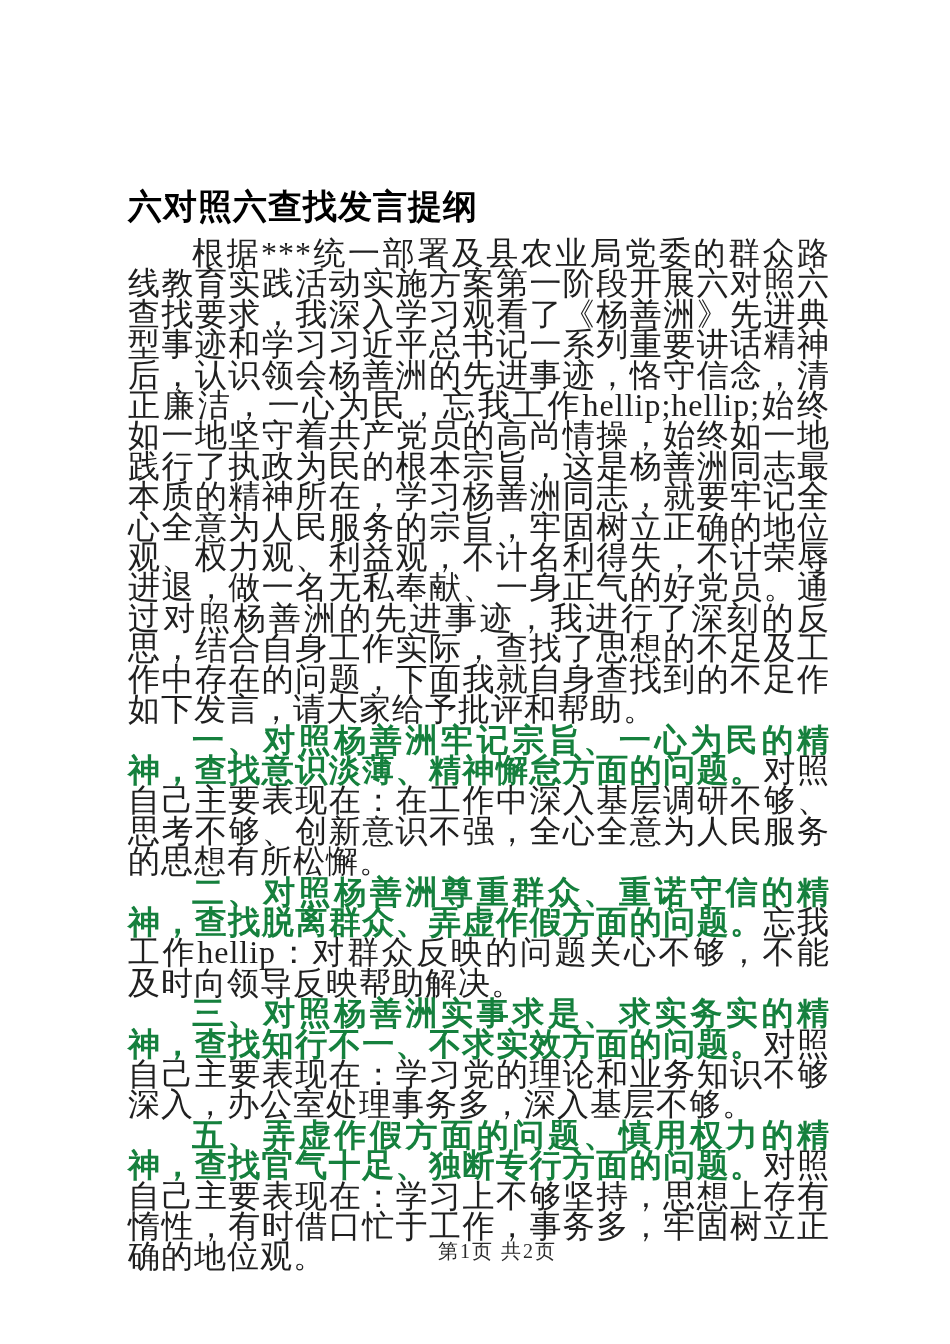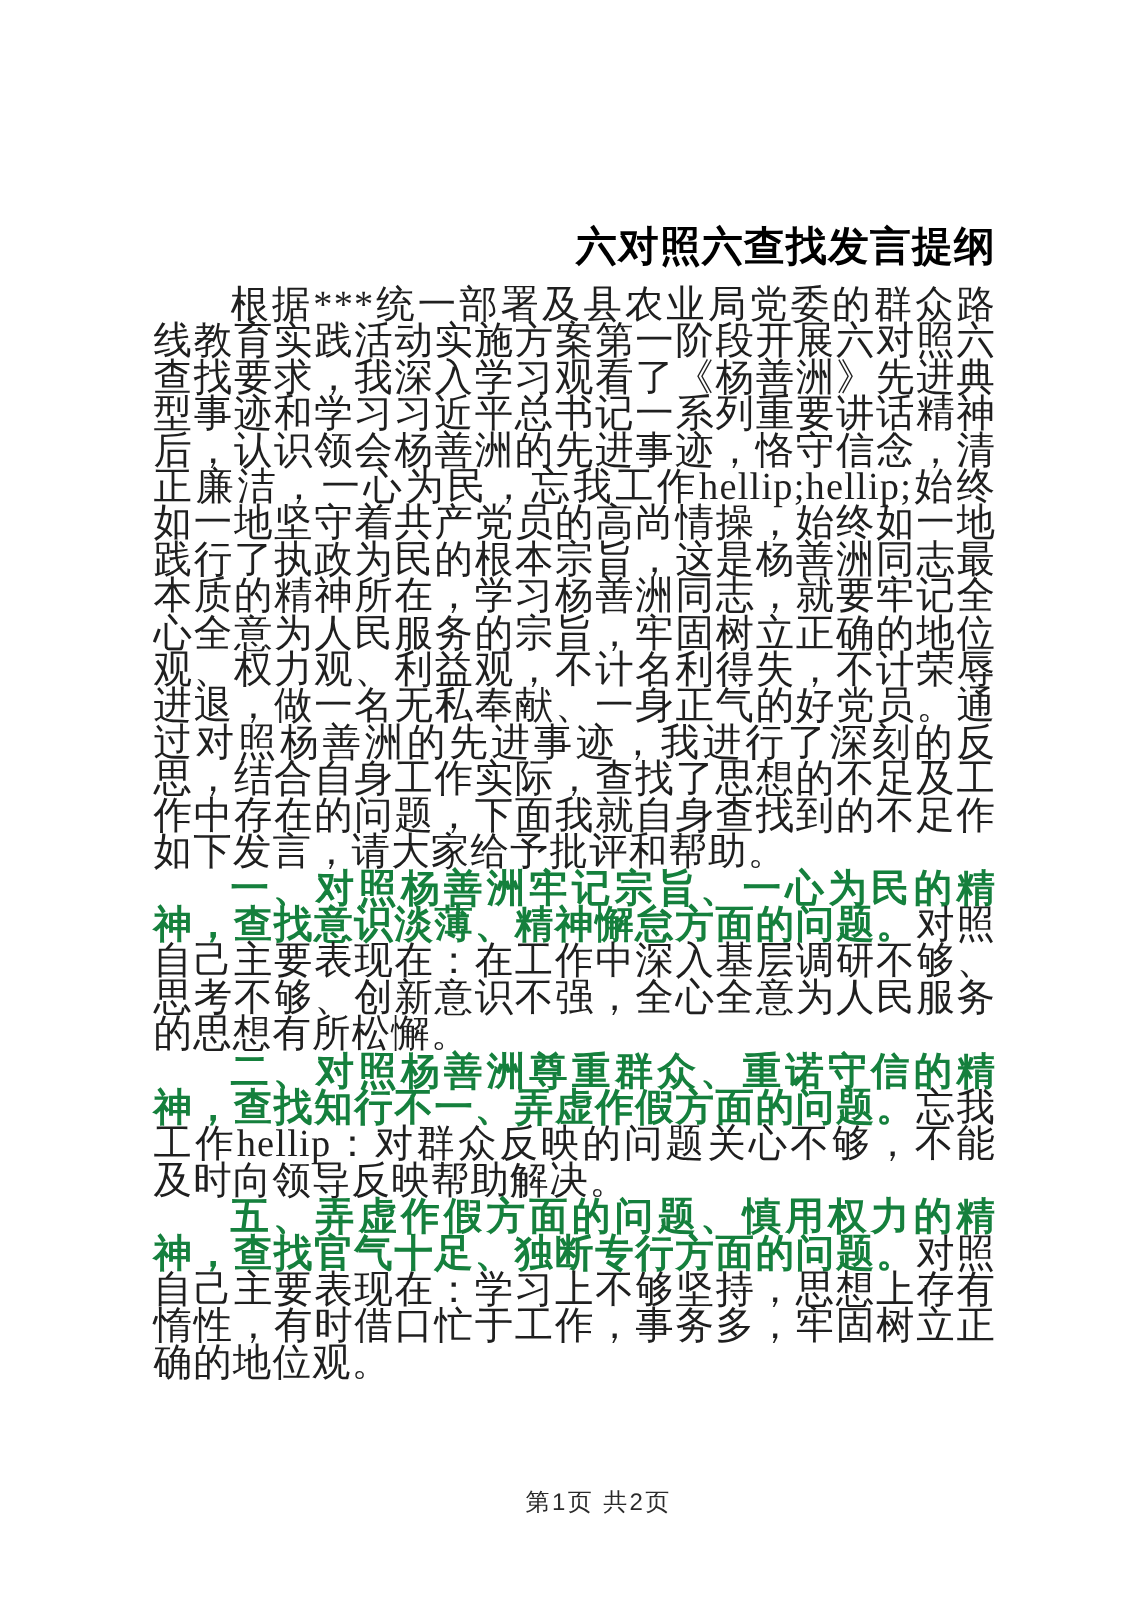--- a/index.html
+++ b/index.html
@@ -20,21 +20,21 @@
     position: absolute;
     left: 128px;
     top: 186px;
     width: 702px;
   }
   .title {
     margin: 0 0 11px 0;
     font-size: 34px;
     line-height: 41px;
     font-weight: 700;
-    text-align: right;
+    text-align: left;
     color: #000000;
     letter-spacing: 1px;
     font-family: "Liberation Serif", serif;
   }
   .para {
     margin: 0;
     font-size: 32px;
     line-height: 30.4px;
     letter-spacing: 1px;
     text-align: justify;
@@ -46,37 +46,38 @@
     color: #15803d;
     font-family: "Liberation Sans", sans-serif;
   }
   .footer {
     position: absolute;
     left: 438px;
     top: 1238px;
     font-size: 20px;
     letter-spacing: 2px;
     color: #2a2a2a;
-    font-family: Liberation Sans, sans-serif;
+    font-family: Liberation Serif, serif;
   }
 </style>
 </head>
 <body>
 
 <div class="page">
   <div class="content">
 
     <h1 class="title">六对照六查找发言提纲</h1>
 
     <p class="para"><span>根据***统一部署及县农业局党委的群众路线教育实践活动实施方案第一阶段开展六对照六查找要求，我深入学习观看了《杨善洲》先进典型事迹和学习习近平总书记一系列重要讲话精神后，认识领会杨善洲的先进事迹，恪守信念，清正廉洁，一心为民，忘我工作hellip;hellip;始终如一地坚守着共产党员的高尚情操，始终如一地践行了执政为民的根本宗旨，这是杨善洲同志最本质的精神所在，学习杨善洲同志，就要牢记全心全意为人民服务的宗旨，牢固树立正确的地位观、权力观、利益观，不计名利得失，不计荣辱进退，做一名无私奉献、一身正气的好党员。通过对照杨善洲的先进事迹，我进行了深刻的反思，结合自身工作实际，查找了思想的不足及工作中存在的问题，下面我就自身查找到的不足作如下发言，请大家给予批评和帮助。</span></p>
 
     <p class="para"><span class="lead">一、对照杨善洲牢记宗旨、一心为民的精神，查找意识淡薄、精神懈怠方面的问题。</span><span>对照自己主要表现在：在工作中深入基层调研不够、思考不够、创新意识不强，全心全意为人民服务的思想有所松懈。</span></p>
 
-    <p class="para"><span class="lead">二、对照杨善洲尊重群众、重诺守信的精神，查找知行不一、弄虚作假方面的问题。</span><span>忘我工作hellip：对群众反映的问题关心不够，不能及时向领导反映帮助解决。</span></p>
+    <p class="para"><span class="lead">二、对照杨善洲尊重群众、重诺守信的精神，查找脱离群众、弄虚作假方面的问题。</span><span>忘我工作hellip：对群众反映的问题关心不够，不能及时向领导反映帮助解决。</span></p>
 
+    <p class="para"><span class="lead">三、对照杨善洲实事求是、求实务实的精神，查找知行不一、不求实效方面的问题。</span><span>对照自己主要表现在：学习党的理论和业务知识不够深入，办公室处理事务多，深入基层不够。</span></p>
 
 
     <p class="para"><span class="lead">五、弄虚作假方面的问题、慎用权力的精神，查找官气十足、独断专行方面的问题。</span><span>对照自己主要表现在：学习上不够坚持，思想上存有惰性，有时借口忙于工作，事务多，牢固树立正确的地位观。</span></p>
 
   </div>
 
   <div class="footer">第1页 共2页</div>
 </div>
 
 </body></html>

